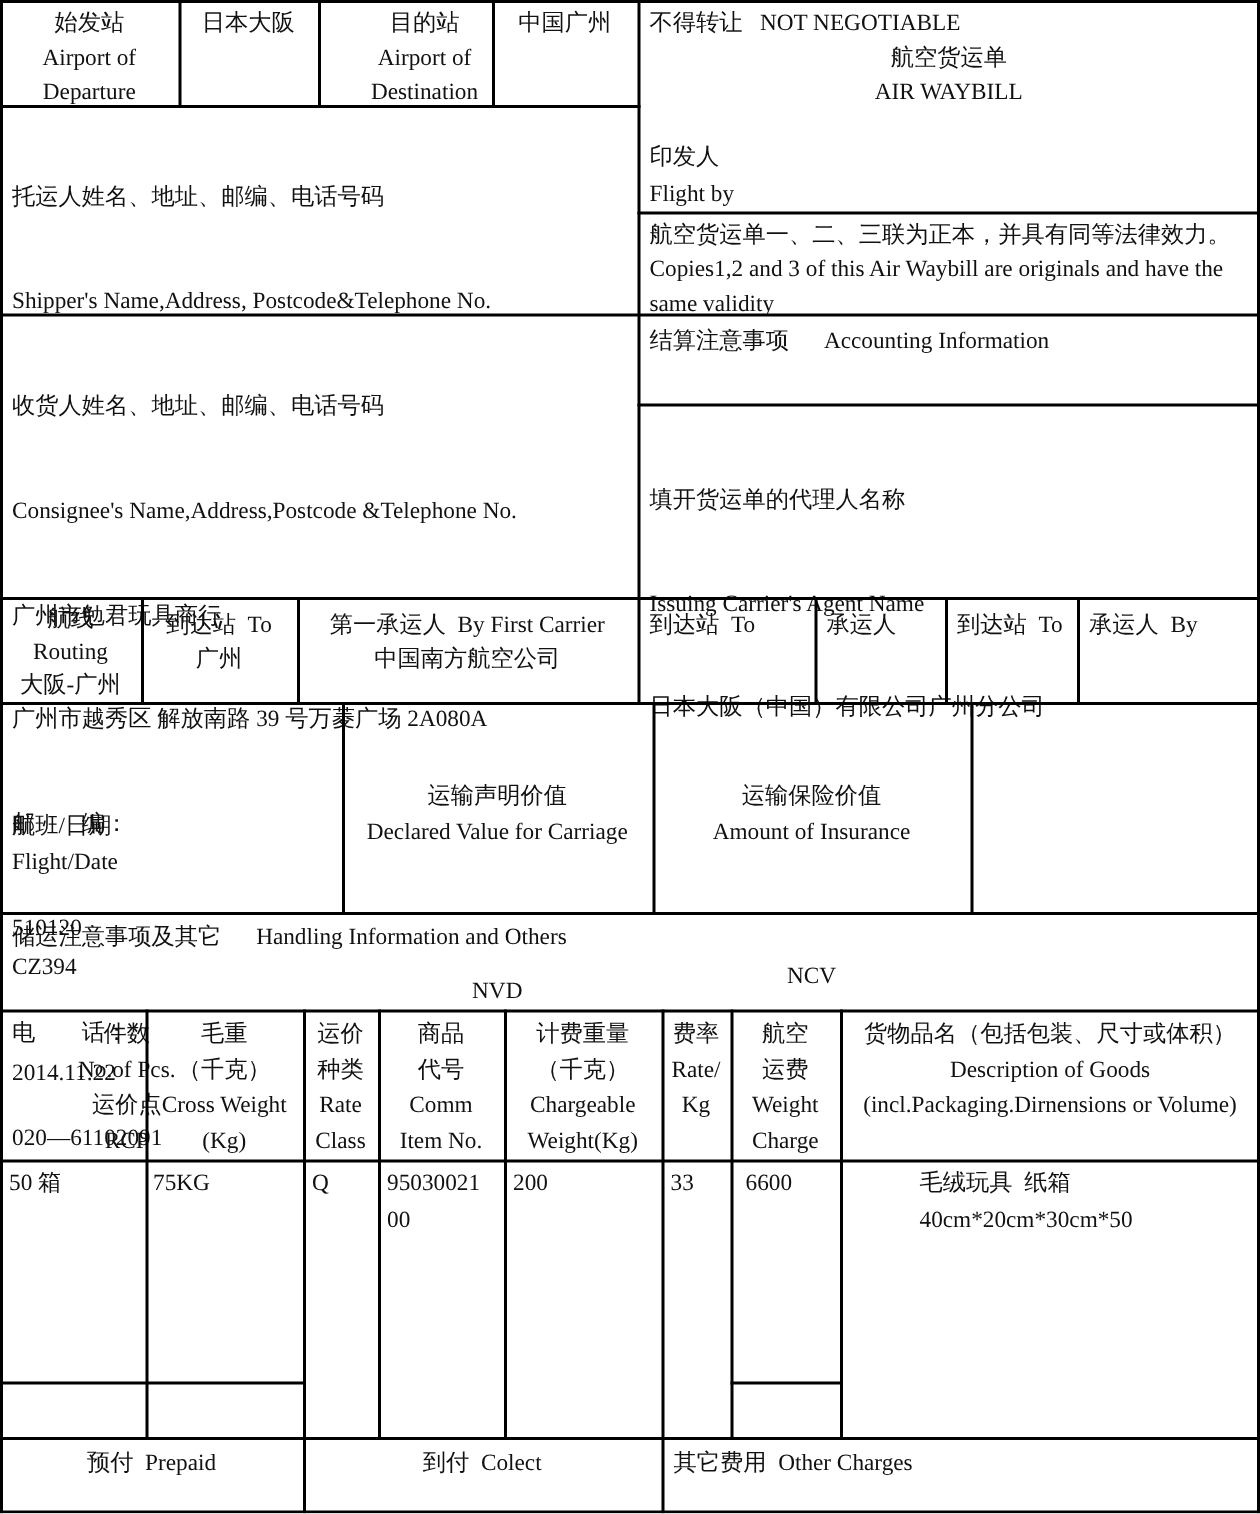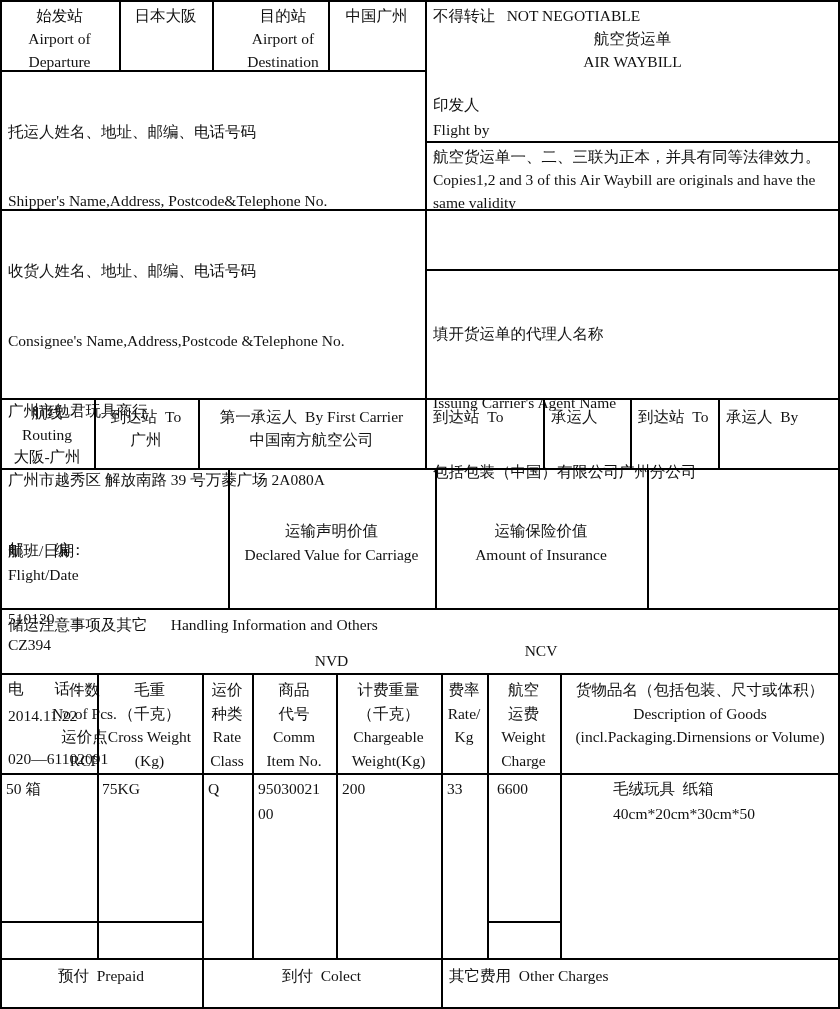--- a/index.html
+++ b/index.html
@@ -47,24 +47,25 @@
     <div>收货人姓名、地址、邮编、电话号码</div>
     <div>Consignee's Name,Address,Postcode &amp;Telephone No.</div>
     <div>广州市勉君玩具商行</div>
     <div>广州市越秀区 解放南路 39 号万菱广场 2A080A</div>
     <div>邮        编：</div>
     <div>510120</div>
     <div>电        话：</div>
     <div>020—61102091</div>
   </div>
 
+  <div class="txt" style="left:433px;top:216px;">结算注意事项      Accounting Information</div>
   <div class="txt" style="left:433px;top:276px;">
     <div>填开货运单的代理人名称</div>
     <div>Issuing Carrier's Agent Name</div>
-    <div>包括包装（中国）有限公司广州分公司</div>
+    <div>日本大阪（中国）有限公司广州分公司</div>
   </div>
 
   <div class="txt ctr" style="left:0;top:402px;width:94px;line-height:22px;">航线
 Routing
 大阪-广州</div>
   <div class="txt ctr" style="left:94px;top:405px;width:104px;">到达站  To
 广州</div>
   <div class="txt ctr" style="left:198px;top:405px;width:227px;">第一承运人  By First Carrier
 中国南方航空公司</div>
   <div class="txt" style="left:433px;top:405px;">到达站  To</div>

